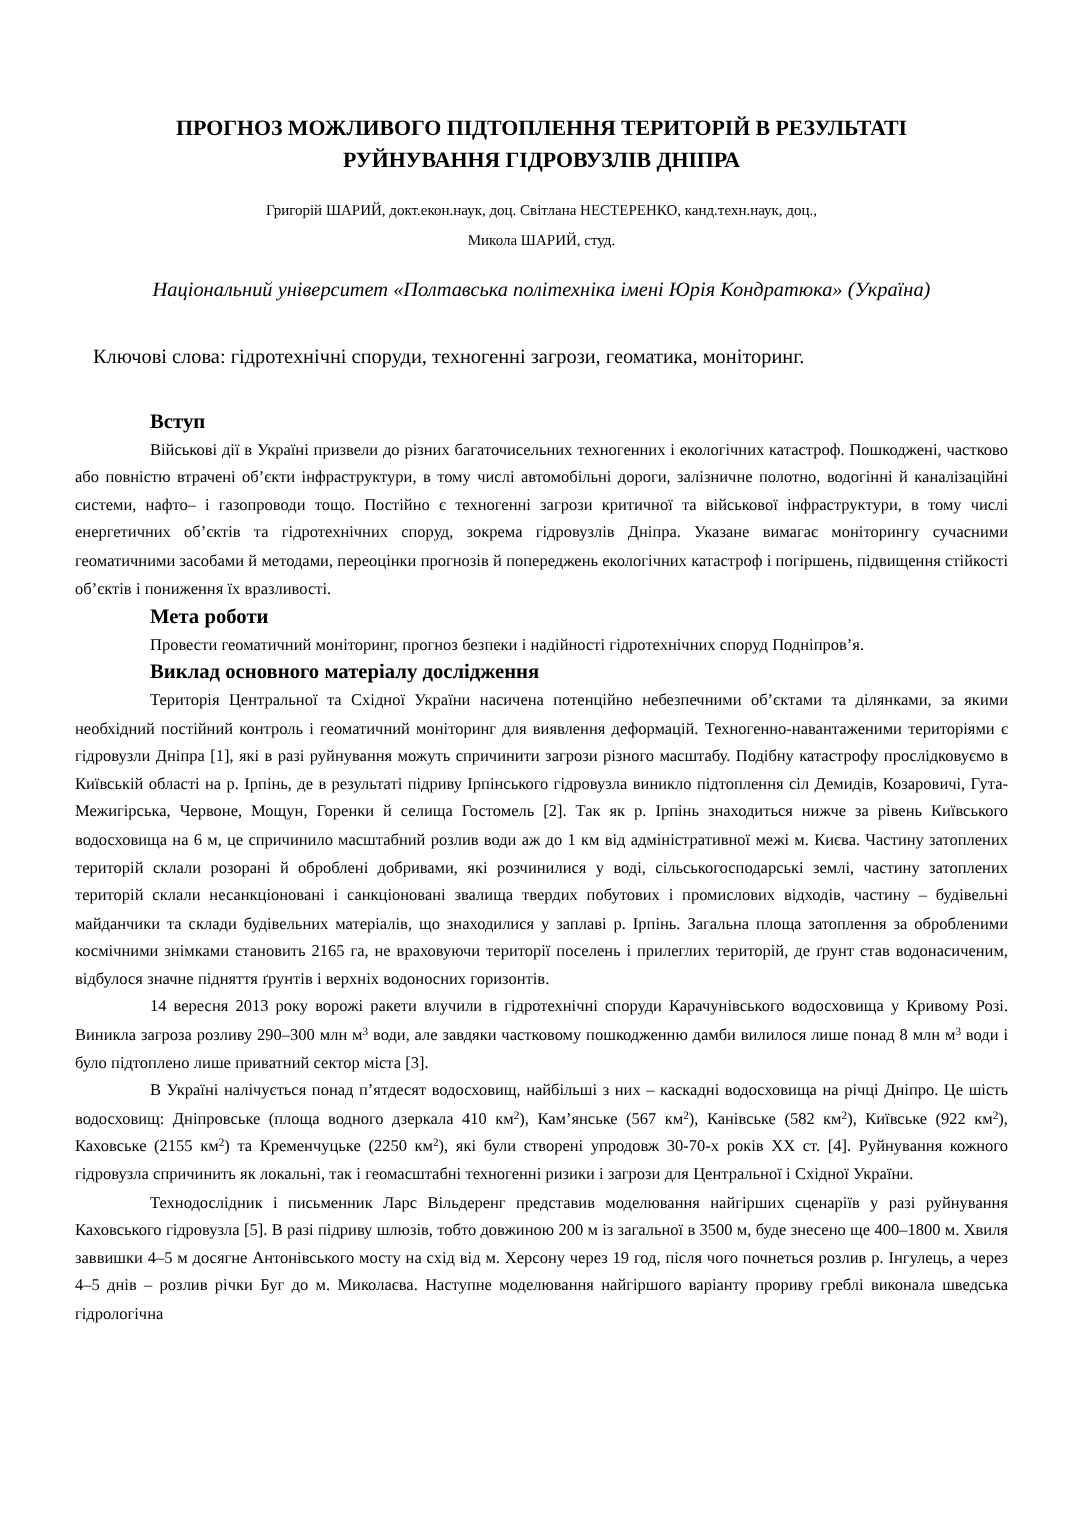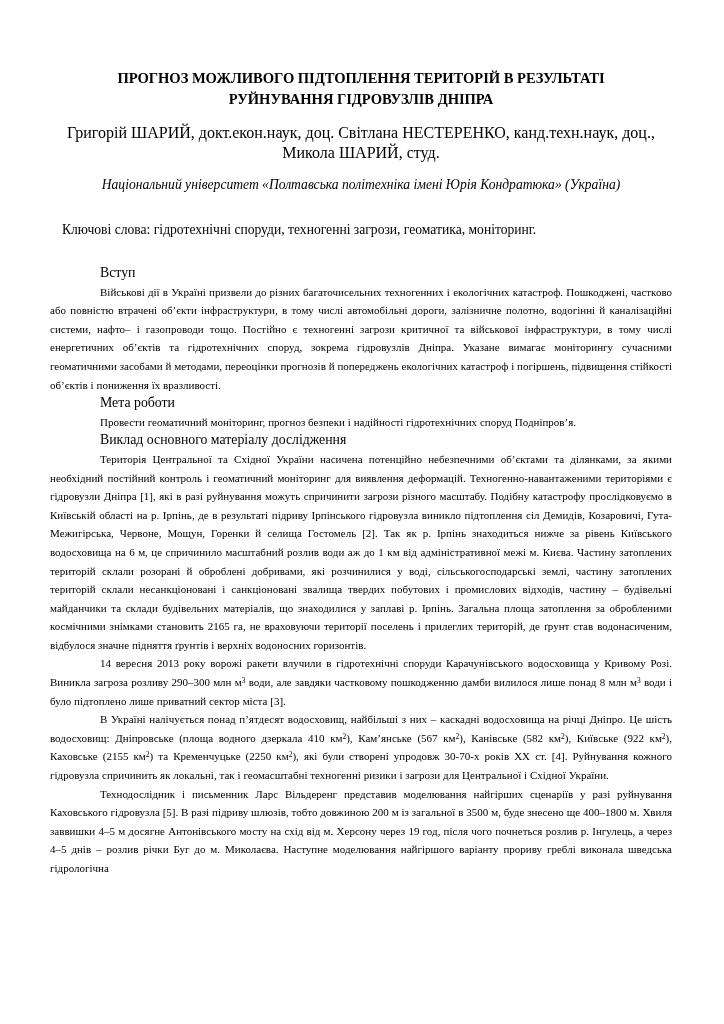--- a/index.html
+++ b/index.html
@@ -19,42 +19,42 @@
   .page {
     position: relative;
     width: 724px;
     height: 1024px;
     box-sizing: border-box;
     padding: 0;
   }
   .content {
     position: absolute;
     left: 50px;
-    top: 0;
+    top: 8px;
     width: 622px;
   }
 
   
   .title {
     margin: 0;
     padding-top: 68px;
     text-align: center;
     font-size: 14.6px;
     font-weight: bold;
     line-height: 21px;
     letter-spacing: -0.05px;
     text-transform: none;
   }
   .title .line { display: block; }
 
   .authors {
     margin: 0;
     padding-top: 13px;
     text-align: center;
-    font-size: 16px;
+    font-size: 10px;
     line-height: 19.5px;
   }
   .authors .line { display: block; }
 
   .affiliation {
     margin: 0;
     padding-top: 13px;
     text-align: center;
     font-size: 13.6px;
     line-height: 19px;
@@ -66,21 +66,21 @@
     padding-top: 14px;
     text-align: left;
     font-size: 13.6px;
     line-height: 19px;
   }
 
   
   .section-heading {
     margin: 0;
     font-size: 13.8px;
-    font-weight: normal;
+    font-weight: bold;
     line-height: 18.6px;
     text-indent: 50px;
   }
   .heading-gap-top { padding-top: 13px; }
 
   p.body {
     margin: 0;
     font-size: 11px;
     line-height: 18.6px;
     text-align: justify;

